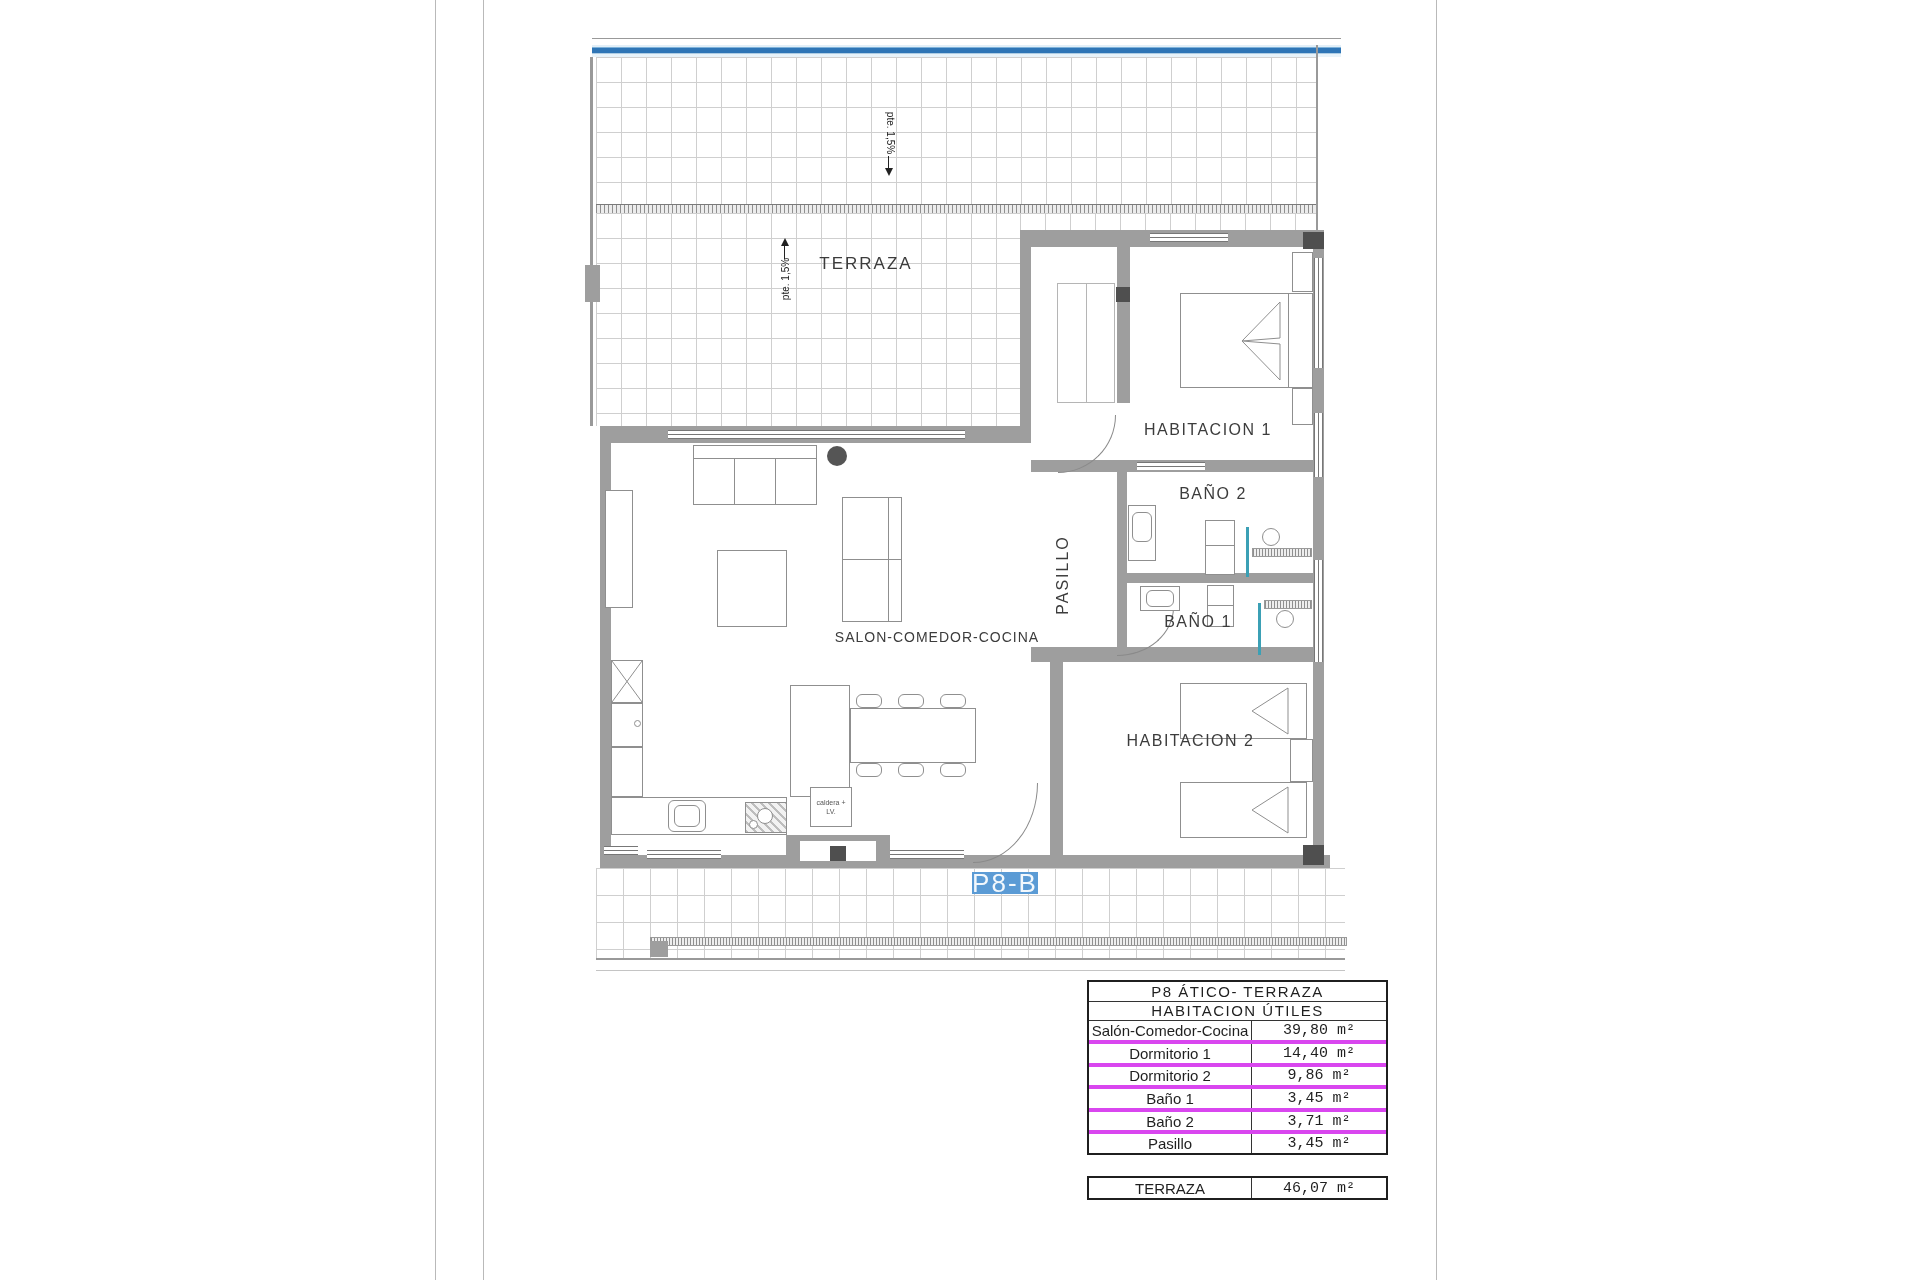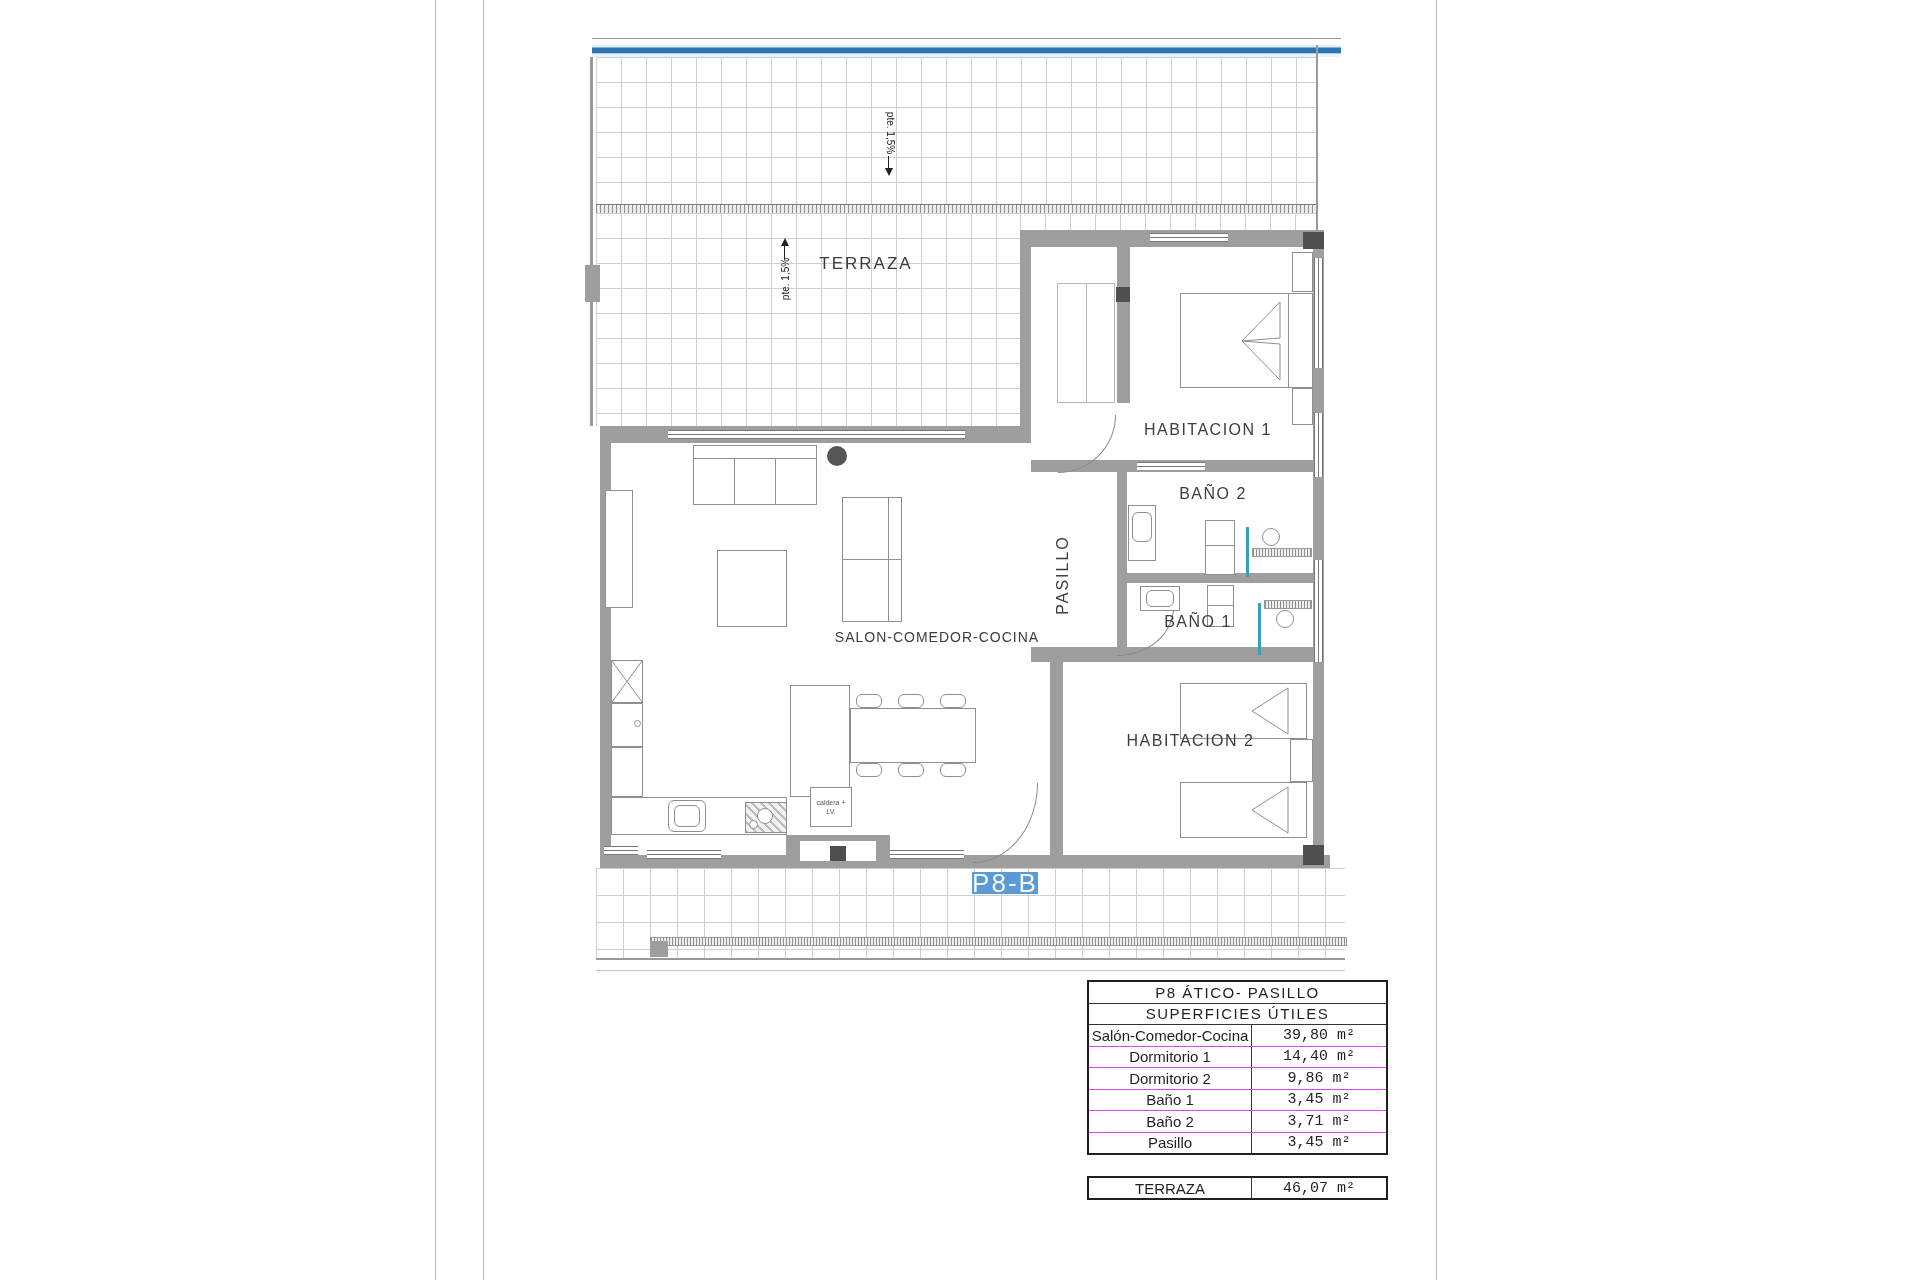--- a/index.html
+++ b/index.html
@@ -49,21 +49,21 @@
   .arrow-down{position:absolute;width:0;height:0;border-left:4px solid transparent;border-right:4px solid transparent;border-top:8px solid #222;}
   .arrow-up{position:absolute;width:0;height:0;border-left:4px solid transparent;border-right:4px solid transparent;border-bottom:8px solid #222;}
   .roofbar{position:absolute;background:linear-gradient(to bottom,#e2eff8 0 2px,#7fb2d9 2px 3px,#2e75b6 3px 8px,#aecde4 8px 9px,#e8f3fa 9px 12px);}
   .tinybox{position:absolute;border:1px solid #8f8f8f;background:#fff;box-sizing:border-box;
            font-size:7px;color:#555;display:flex;align-items:center;justify-content:center;text-align:center;line-height:1.3;}
   
   .tbl{position:absolute;border:2px solid #1f1f1f;background:#fff;display:flex;flex-direction:column;
        font-size:15px;color:#1f1f1f;box-sizing:border-box;}
   .tbl-h{flex:1;display:flex;align-items:center;justify-content:center;border-bottom:1px solid #333;letter-spacing:1.5px;}
   .tbl-h:last-child{border-bottom:none;}
-  .tbl-row{flex:1;display:flex;border-bottom:1px solid #d946ef;}
+  .tbl-row{flex:1;display:flex;border-bottom:4px solid #d946ef;}
   .tbl-row:last-child{border-bottom:none;}
   .tbl-c{display:flex;align-items:center;justify-content:center;box-sizing:border-box;}
   .tbl-lab{width:163px;border-right:1px solid #333;}
   .tbl-val{flex:1;font-family:Liberation Mono, monospace;}
   svg{display:block;}
 </style>
 </head>
 <body>
 
 <div class="page">
@@ -221,22 +221,22 @@
 
   <div class="grid grid-lg" style="left:596px;top:868px;width:749px;height:90px;"></div>
   <div class="rail" style="left:650px;top:937px;width:695px;height:7px;"></div>
   <div class="wall" style="left:650px;top:941px;width:18px;height:16px;"></div>
   <div class="thinline" style="left:596px;top:958px;width:749px;height:2px;"></div>
   <div class="thinline" style="left:596px;top:970px;width:749px;height:1px;background:#c4c4c4;"></div>
 
   <div class="badge" style="left:972px;top:872px;width:66px;height:22px;background:#5b9bd5;">P8-B</div>
 
   <div class="tbl" style="left:1087px;top:980px;width:301px;height:175px;">
-    <div class="tbl-h">P8 ÁTICO- PASILLO</div>
-    <div class="tbl-h">SUPERFICIES ÚTILES</div>
+    <div class="tbl-h">P8 ÁTICO- TERRAZA</div>
+    <div class="tbl-h">HABITACION ÚTILES</div>
     <div class="tbl-row">
       <div class="tbl-c tbl-lab">Salón-Comedor-Cocina</div>
       <div class="tbl-c tbl-val">39,80 m²</div>
     </div>
     <div class="tbl-row">
       <div class="tbl-c tbl-lab">Dormitorio 1</div>
       <div class="tbl-c tbl-val">14,40 m²</div>
     </div>
     <div class="tbl-row">
       <div class="tbl-c tbl-lab">Dormitorio 2</div>

